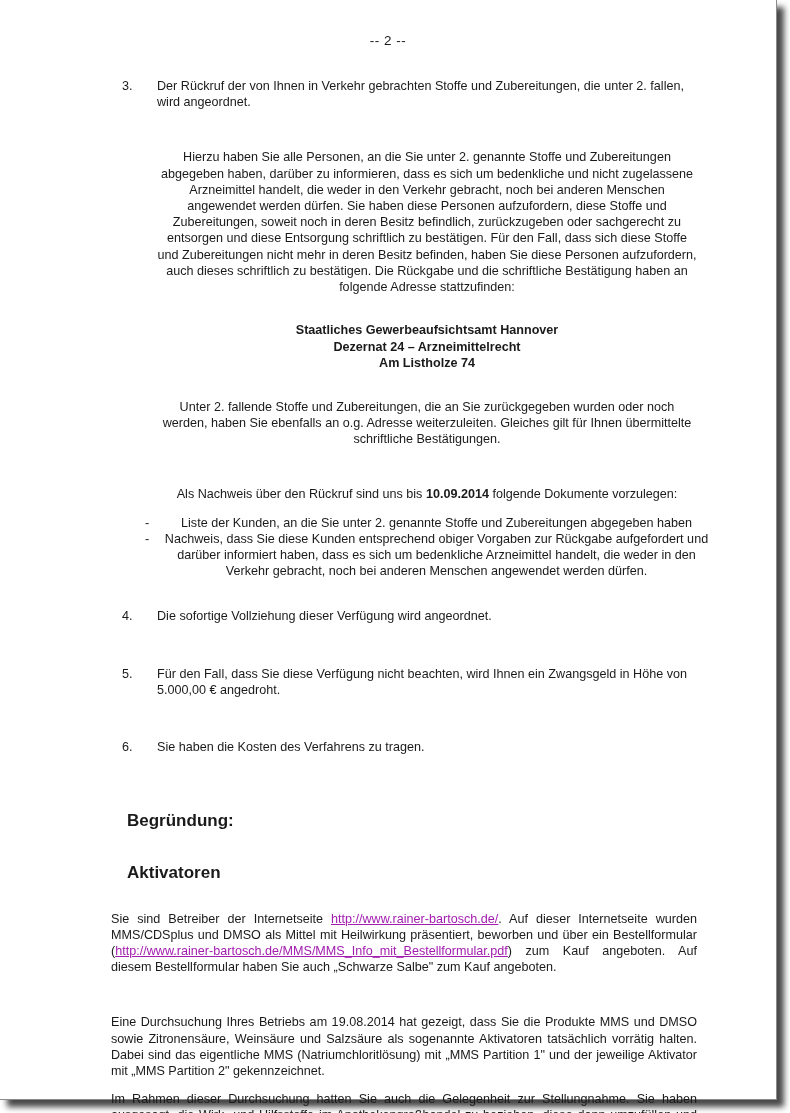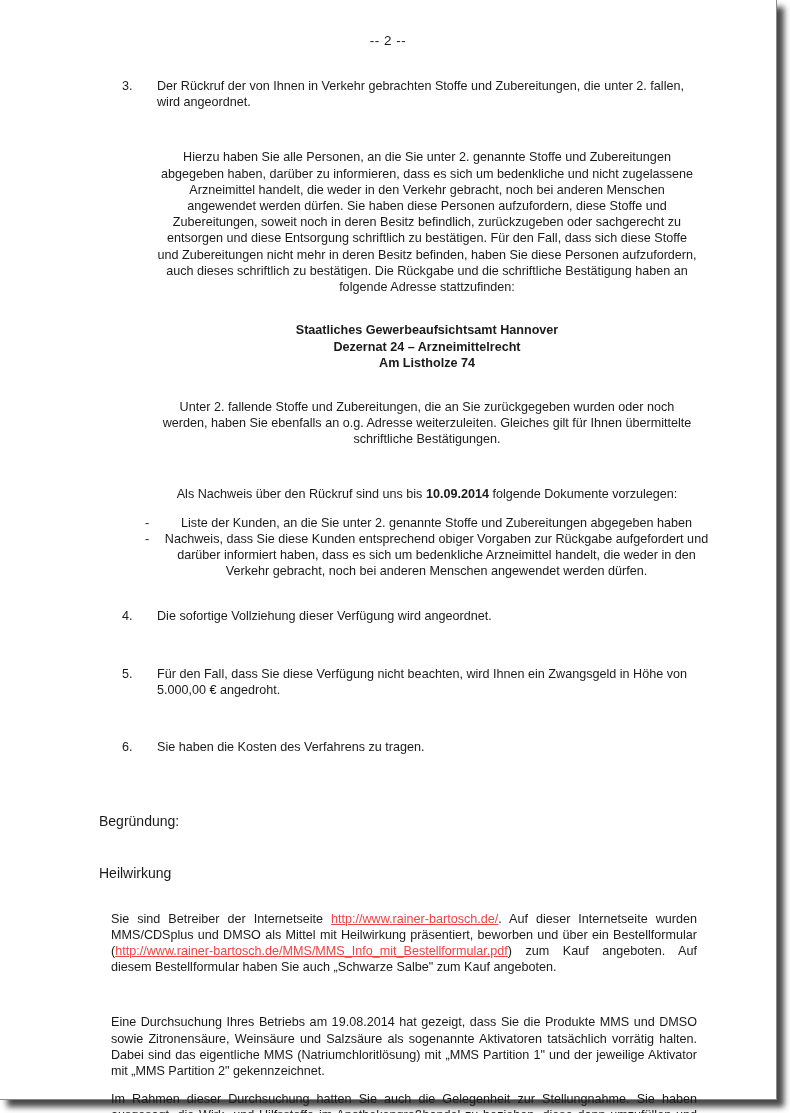--- a/index.html
+++ b/index.html
@@ -73,25 +73,26 @@
   .dash-list li {
     position: relative;
     padding-left: 19px;
   }
   .dash-list li .dash {
     position: absolute;
     left: 0;
     top: 0;
   }
   .heading {
-    font-weight: normal;
-    font-size: 14px;
+    font-weight: bold;
+    font-size: 17px;
+    margin-left: 28px;
   }
   a.link {
-    color: #ef4444;
+    color: #a21caf;
     text-decoration: underline;
   }
   .b { font-weight: bold; }
 </style>
 </head>
 <body>
 
 <div class="page">
   <div class="page-number">-- 2 --</div>
 
@@ -141,21 +142,21 @@
 
     <div class="item">
       <span class="num">6.</span>
       <p>Sie haben die Kosten des Verfahrens zu tragen.</p>
     </div>
 
     <div style="height:46px"></div>
     <div class="heading">Begründung:</div>
 
     <div style="height:36px"></div>
-    <div class="heading">Heilwirkung</div>
+    <div class="heading">Aktivatoren</div>
 
     <div style="height:17px"></div>
     <p class="justify"><span>Sie sind Betreiber der Internetseite </span><a class="link">http://www.rainer-bartosch.de/</a><span>. Auf dieser Internetseite wurden MMS/CDSplus und DMSO als Mittel mit Heilwirkung präsentiert, beworben und über ein Bestellformular (</span><a class="link">http://www.rainer-bartosch.de/MMS/MMS_Info_mit_Bestellformular.pdf</a><span>) zum Kauf angeboten. Auf diesem Bestellformular haben Sie auch „Schwarze Salbe" zum Kauf angeboten.</span></p>
 
     <div class="gap-s"></div>
     <p class="justify">Eine Durchsuchung Ihres Betriebs am 19.08.2014 hat gezeigt, dass Sie die Produkte MMS und DMSO sowie Zitronensäure, Weinsäure und Salzsäure als sogenannte Aktivatoren tatsächlich vorrätig halten. Dabei sind das eigentliche MMS (Natriumchloritlösung) mit „MMS Partition 1" und der jeweilige Aktivator mit „MMS Partition 2" gekennzeichnet.</p>
     <p class="justify">Im Rahmen dieser Durchsuchung hatten Sie auch die Gelegenheit zur Stellungnahme. Sie haben ausgesagt, die Wirk- und Hilfsstoffe im Apothekengroßhandel zu beziehen, diese dann umzufüllen und zu etikettieren. Die Zitronensäure, die Sie in fester Form erhalten, wird von Ihnen in</p>
   </div>
 </div>
 

